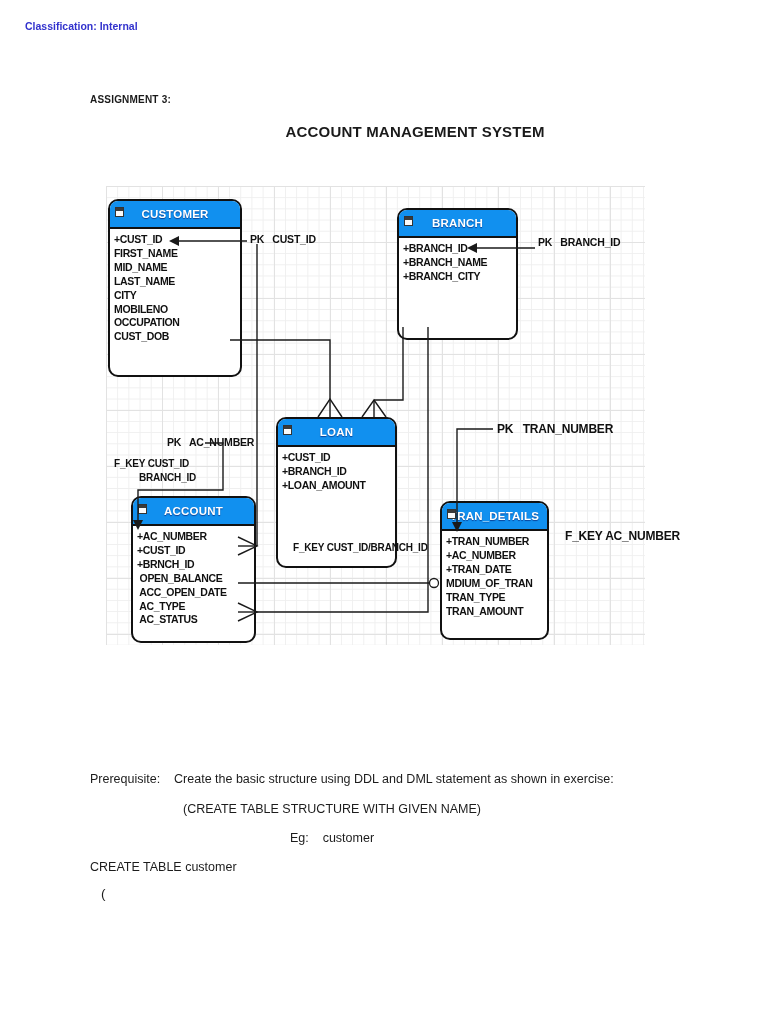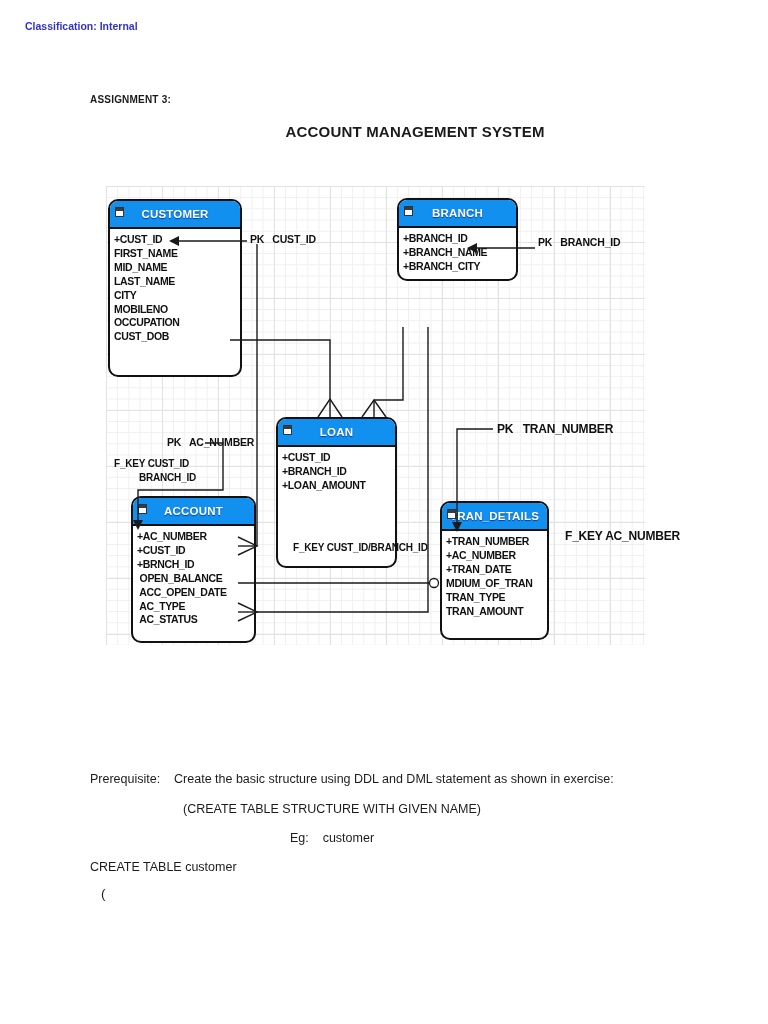--- a/index.html
+++ b/index.html
@@ -82,21 +82,21 @@
             <div class="entity-field">+CUST_ID</div>
             <div class="entity-field">FIRST_NAME</div>
             <div class="entity-field">MID_NAME</div>
             <div class="entity-field">LAST_NAME</div>
             <div class="entity-field">CITY</div>
             <div class="entity-field">MOBILENO</div>
             <div class="entity-field">OCCUPATION</div>
             <div class="entity-field">CUST_DOB</div>
           </div>
   </div>
-        <div class="entity" style="left: 397px; top: 198px; width: 121px; height: 83px;">
+        <div class="entity" style="left: 397px; top: 208px; width: 121px; height: 132px;">
     <div class="entity-header">
       <span class="win-icon">
               <span class="win-bar"></span>
             </span>
       <span class="entity-title">BRANCH</span>
     </div>
     <div class="entity-fields">
             <div class="entity-field">+BRANCH_ID</div>
             <div class="entity-field">+BRANCH_NAME</div>
             <div class="entity-field">+BRANCH_CITY</div>

